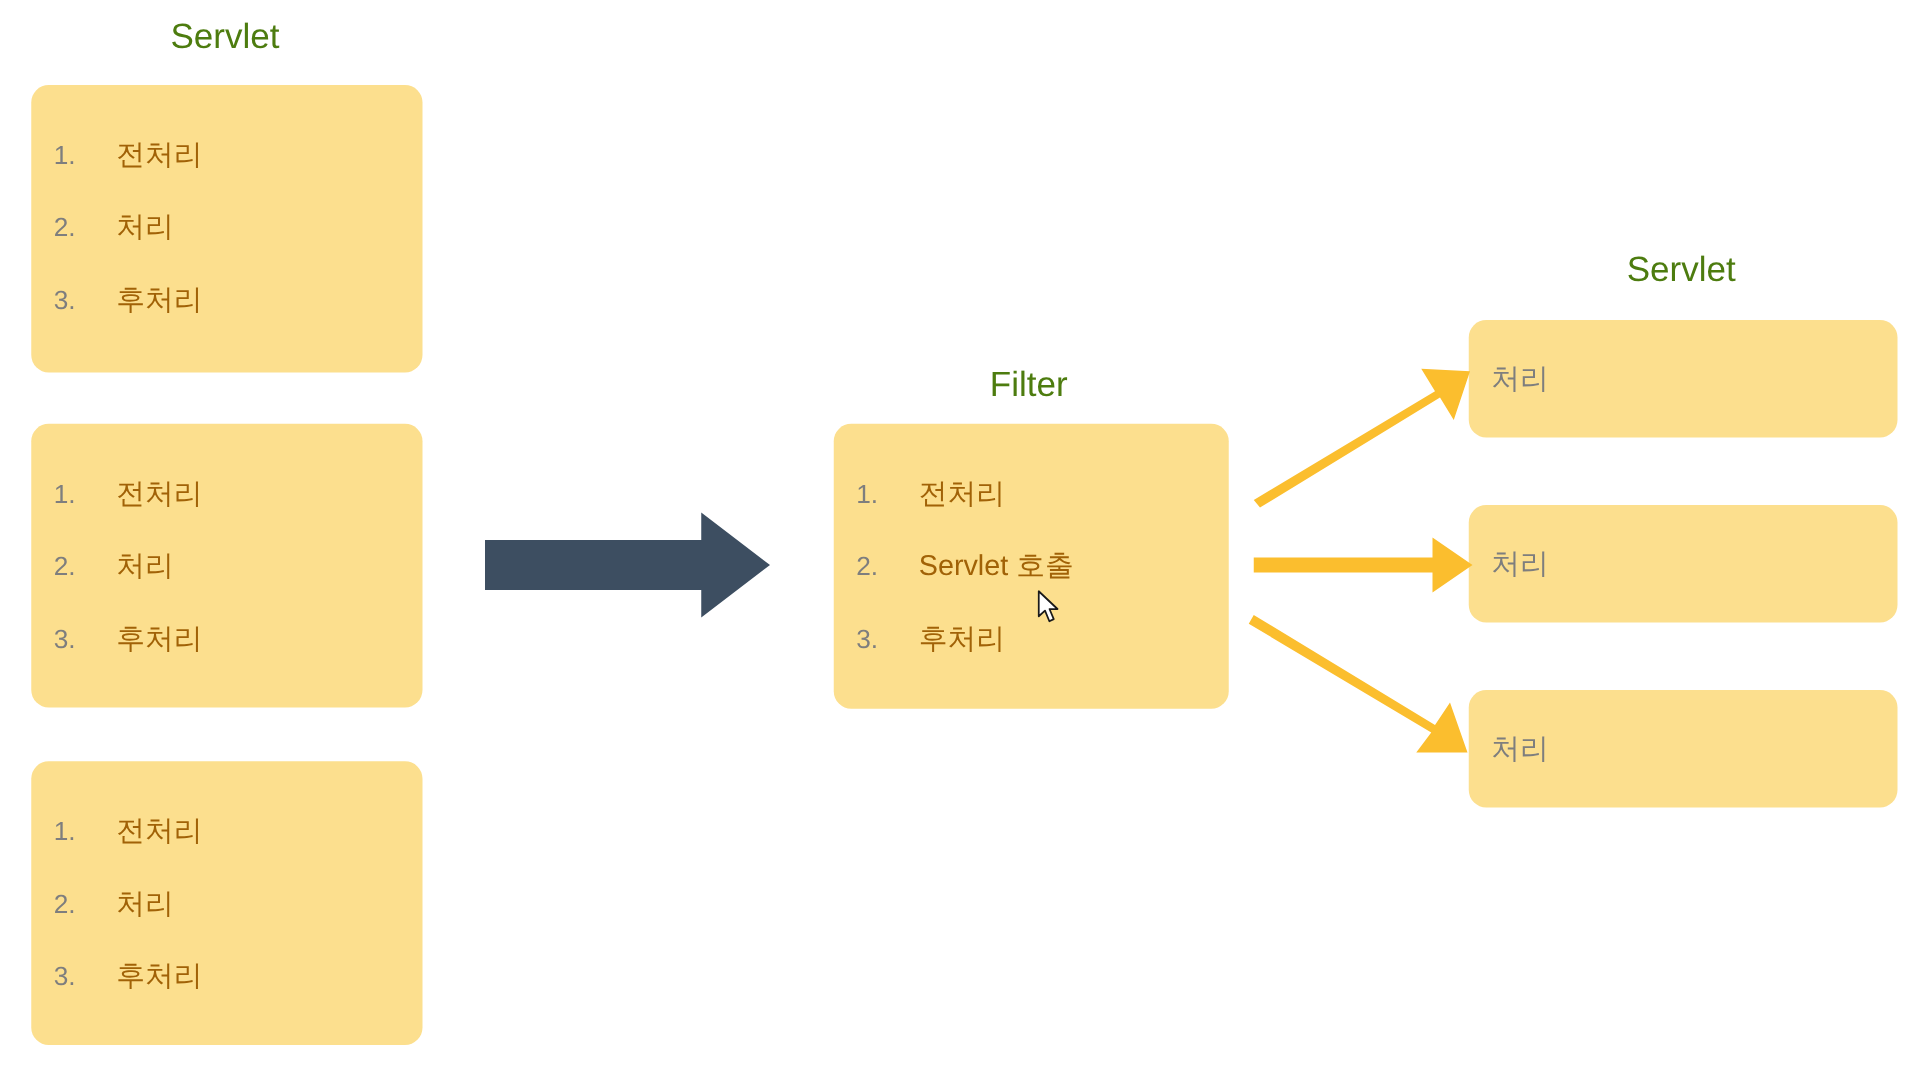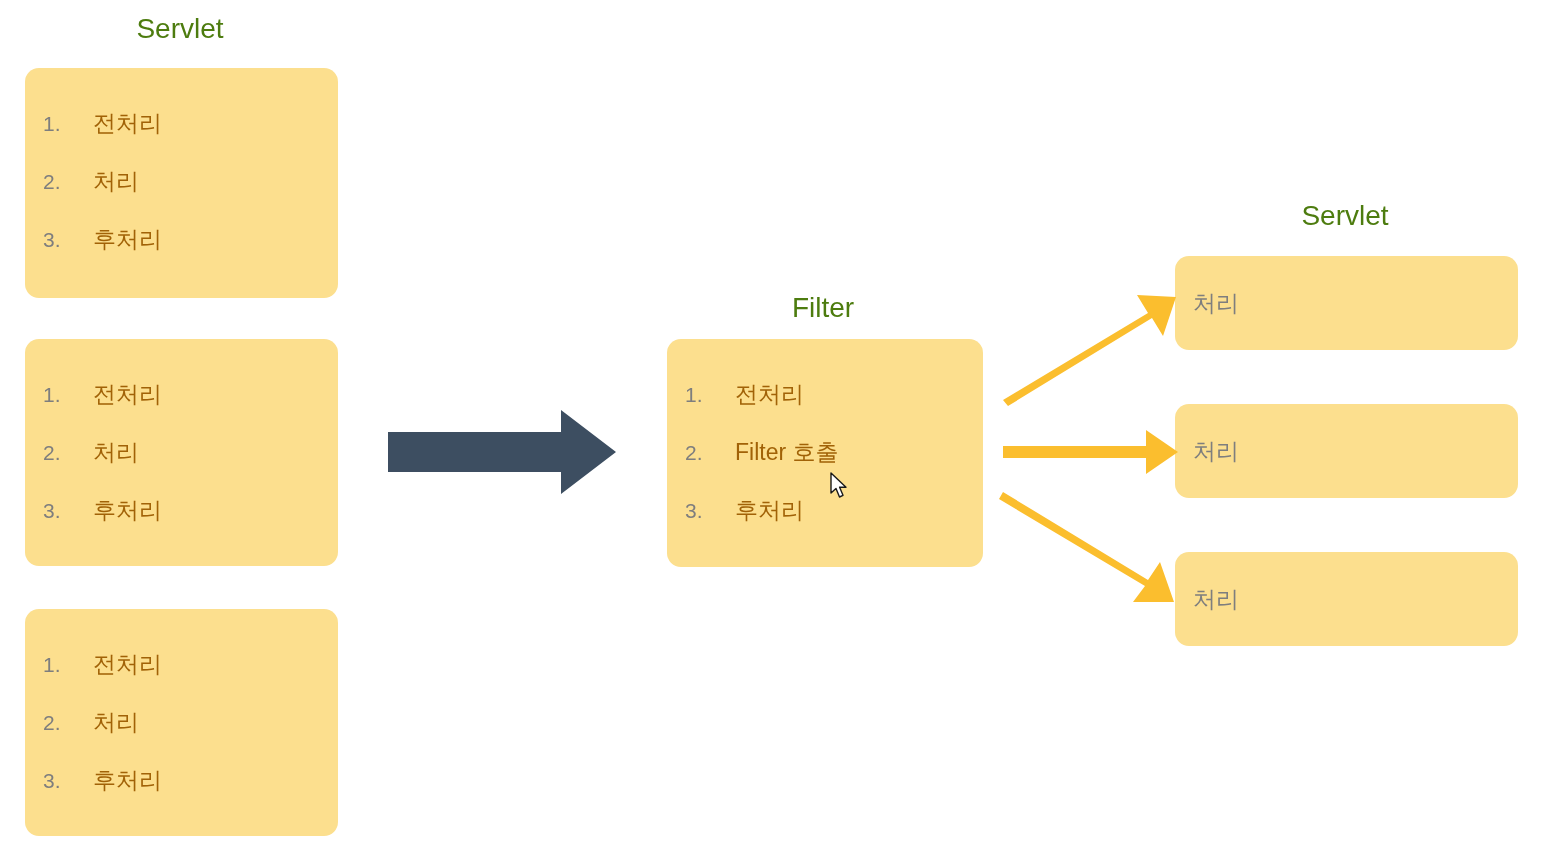--- a/index.html
+++ b/index.html
@@ -161,21 +161,21 @@
 
   <div class="group-title" id="title-filter">Filter</div>
 
   <div class="card step-card" id="card-filter">
     <div class="step-row">
       <span class="step-num">1.</span>
       <span class="step-label">전처리</span>
     </div>
     <div class="step-row">
       <span class="step-num">2.</span>
-      <span class="step-label">Filter 호출</span>
+      <span class="step-label">Servlet 호출</span>
     </div>
     <div class="step-row">
       <span class="step-num">3.</span>
       <span class="step-label">후처리</span>
     </div>
   </div>
 
   <div class="group-title" id="title-servlet-right">Servlet</div>
 
   <div class="card" id="card-servlet-right-1">

